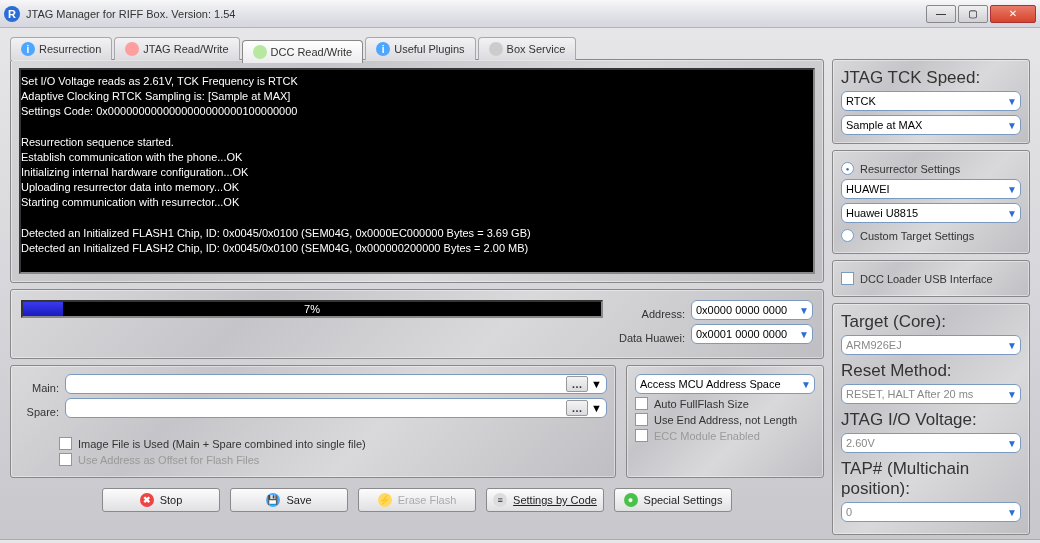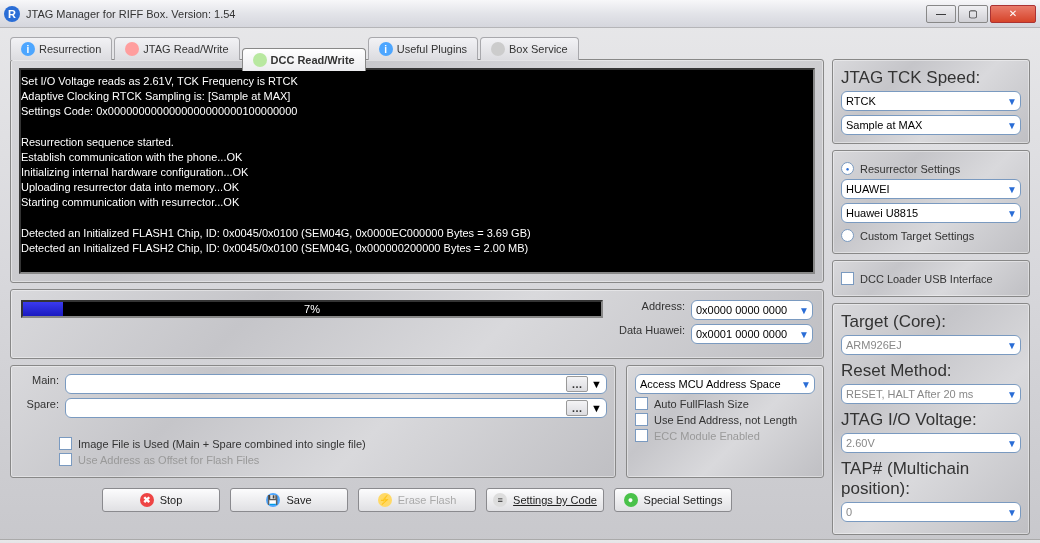--- a/index.html
+++ b/index.html
@@ -66,22 +66,21 @@
   font-size: 11px;
   color: #333;
   cursor: pointer;
   position: relative;
   top: 1px;
 }
 .tab.active {
   background: linear-gradient(#ffffff, #ececef);
   border-color: #888;
   z-index: 2;
-  top: 12px;
-  font-weight: bold;
+  top: 4px;
 }
 .tab .ticon {
   width: 14px; height: 14px; border-radius: 50%;
   display: inline-flex; align-items: center; justify-content: center;
   font-size: 10px; font-weight: bold;
 }
 .ticon.blue { background: #4da6ff; color: #fff; }
 .ticon.red { background: #ff9e9e; }
 .ticon.grn { background: #b8e8a0; }
 .main {
@@ -128,21 +127,21 @@
   background: linear-gradient(#3a3aee, #1a1ac0);
   width: 7%;
 }
 .progress .ptxt {
   position: absolute; left: 0; right: 0; top: 0; bottom: 0;
   display: flex; align-items: center; justify-content: center;
   color: #fff; font-size: 11px;
 }
 .addr-block { width: 198px; }
 .fieldrow {
-  display: flex; align-items: flex-start; gap: 6px; margin-bottom: 4px;
+  display: flex; align-items: flex-end; gap: 6px; margin-bottom: 4px;
 }
 .fieldrow label { text-align: right; width: 70px; color: #333; }
 .dropdown, .inputtxt {
   flex: 1;
   height: 20px;
   background: #fff;
   border: 1px solid #7a9ac0;
   border-radius: 6px;
   display: flex;
   align-items: center;

